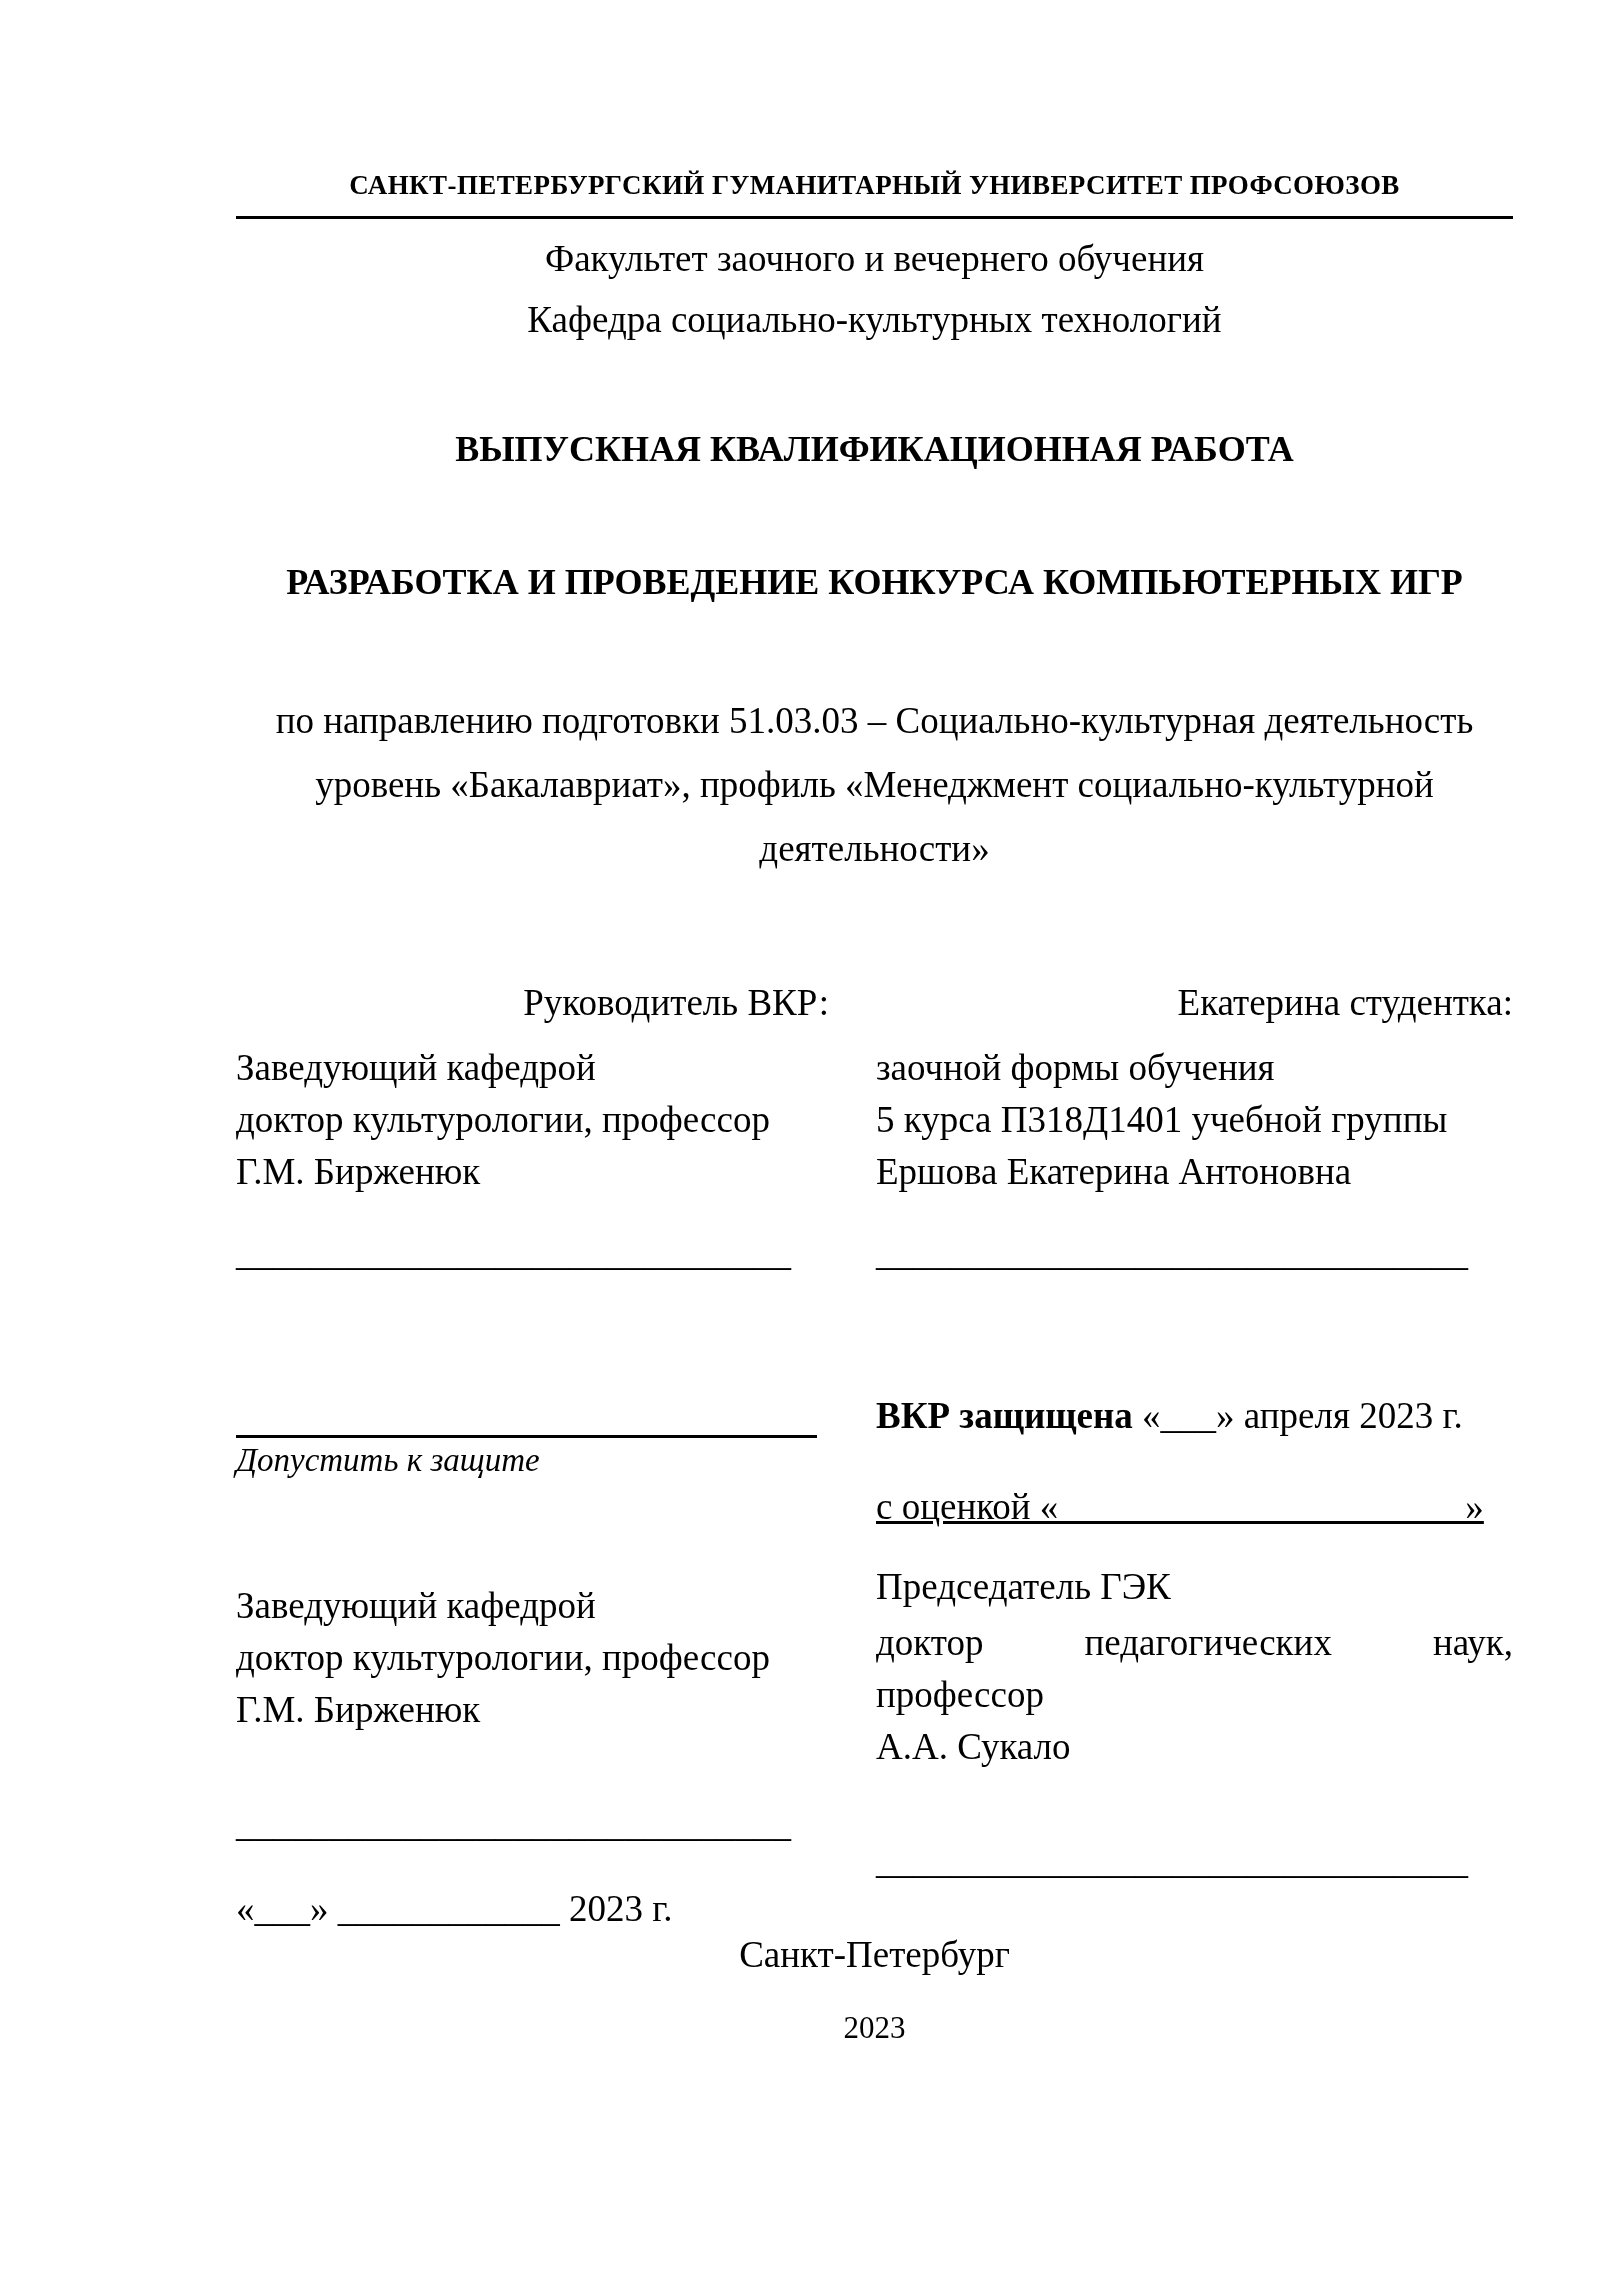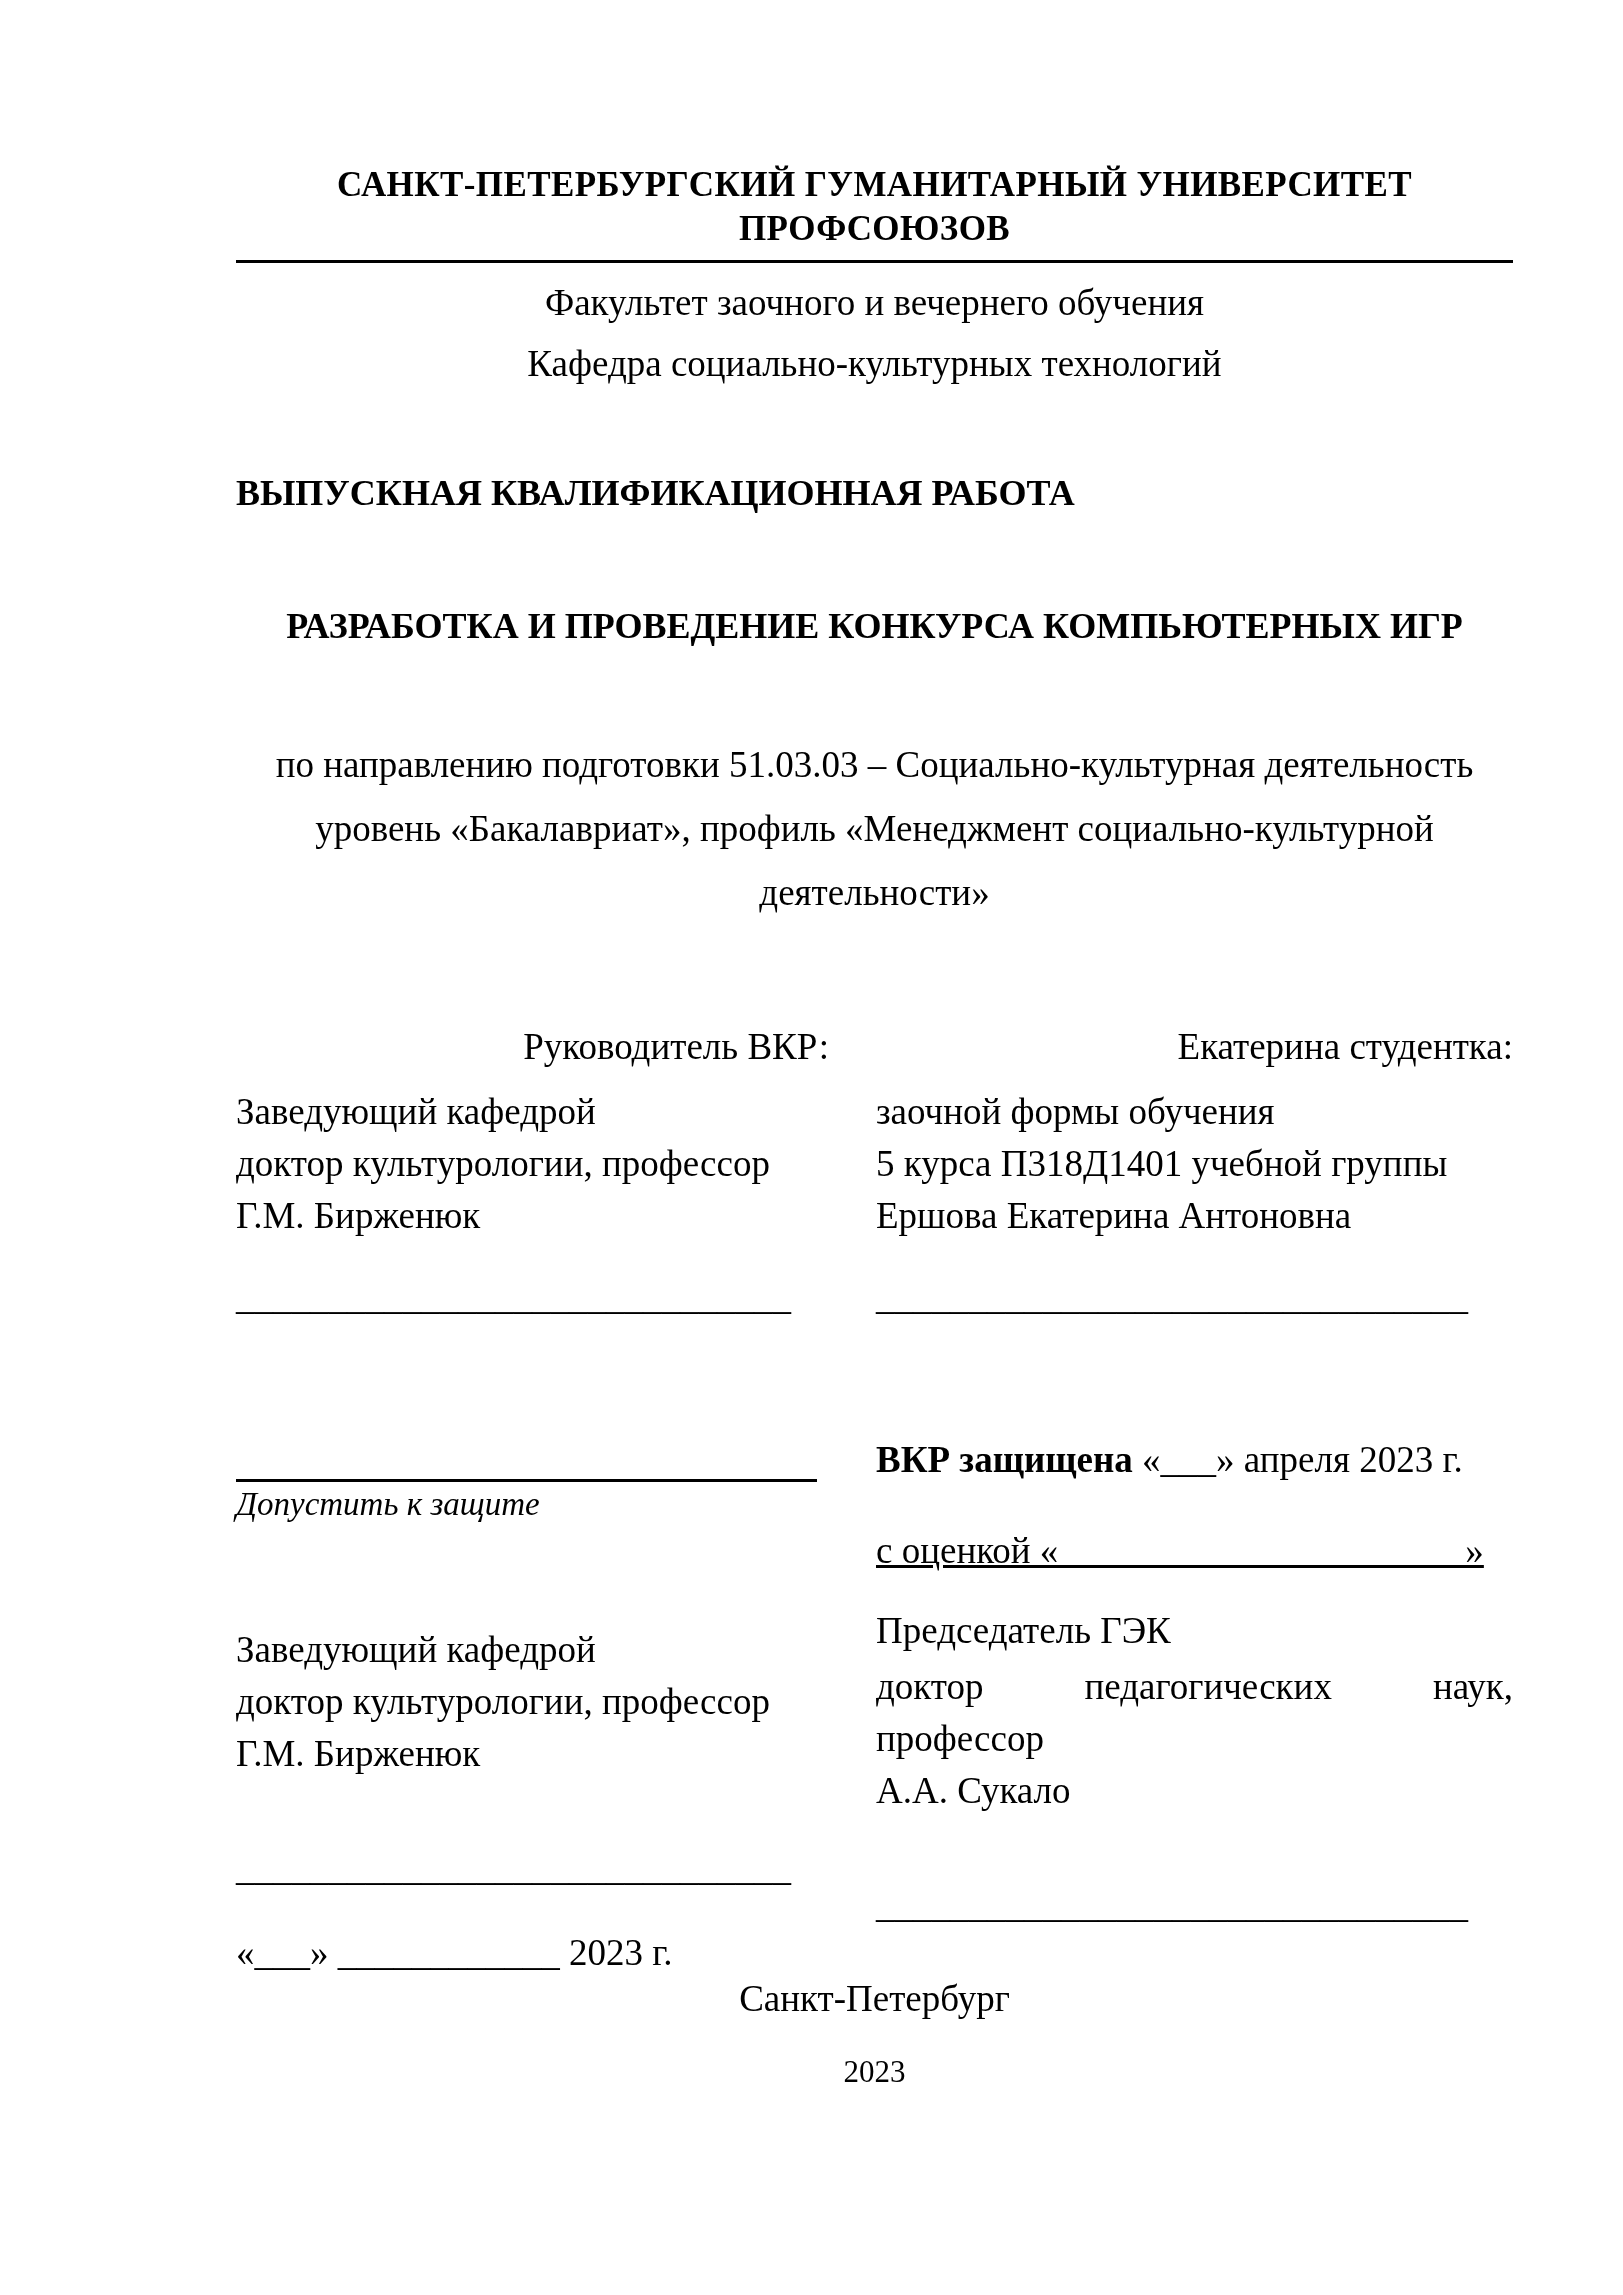--- a/index.html
+++ b/index.html
@@ -12,34 +12,34 @@
     color: #000000;
     font-family: "Liberation Serif", "DejaVu Serif", serif;
     font-size: 37px;
     padding: 163px 110px 0 236px;
     overflow: hidden;
   }
   .center { text-align: center; }
   .university {
     text-align: center;
     font-weight: bold;
-    font-size: 35px;
+    font-size: 27px;
     letter-spacing: 0.4px;
     line-height: 44px;
   }
   .header-rule {
     border-top: 3.1px solid #000;
     margin-top: 9.4px;
     width: 100%;
   }
   .faculty { margin-top: 17.3px; line-height: 44px; }
   .department { margin-top: 17.3px; line-height: 44px; }
   .work-type {
     margin-top: 85px;
-    text-align: left;
+    text-align: center;
     font-weight: bold;
     font-size: 36px;
     line-height: 44px;
   }
   .thesis-title {
     margin-top: 89px;
     text-align: center;
     font-weight: bold;
     font-size: 36px;
     line-height: 44px;

